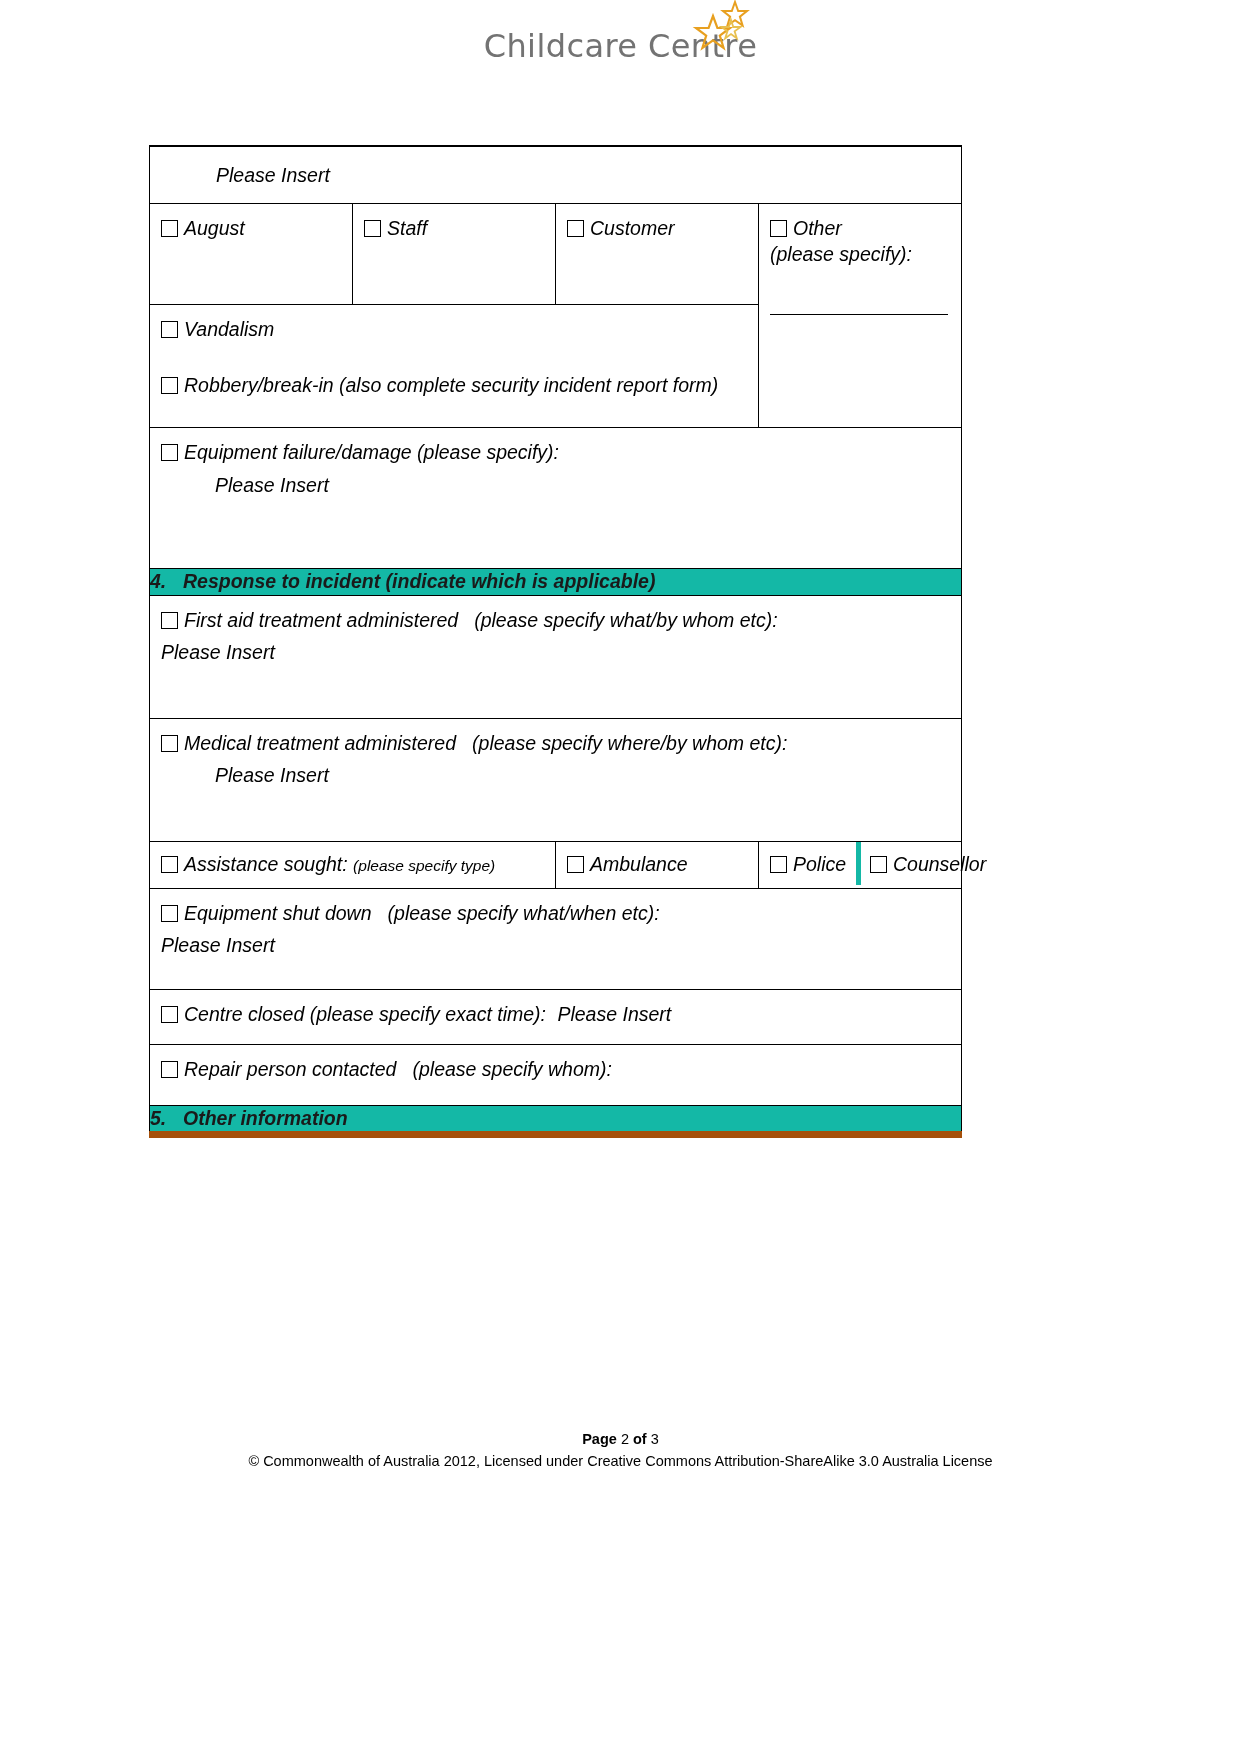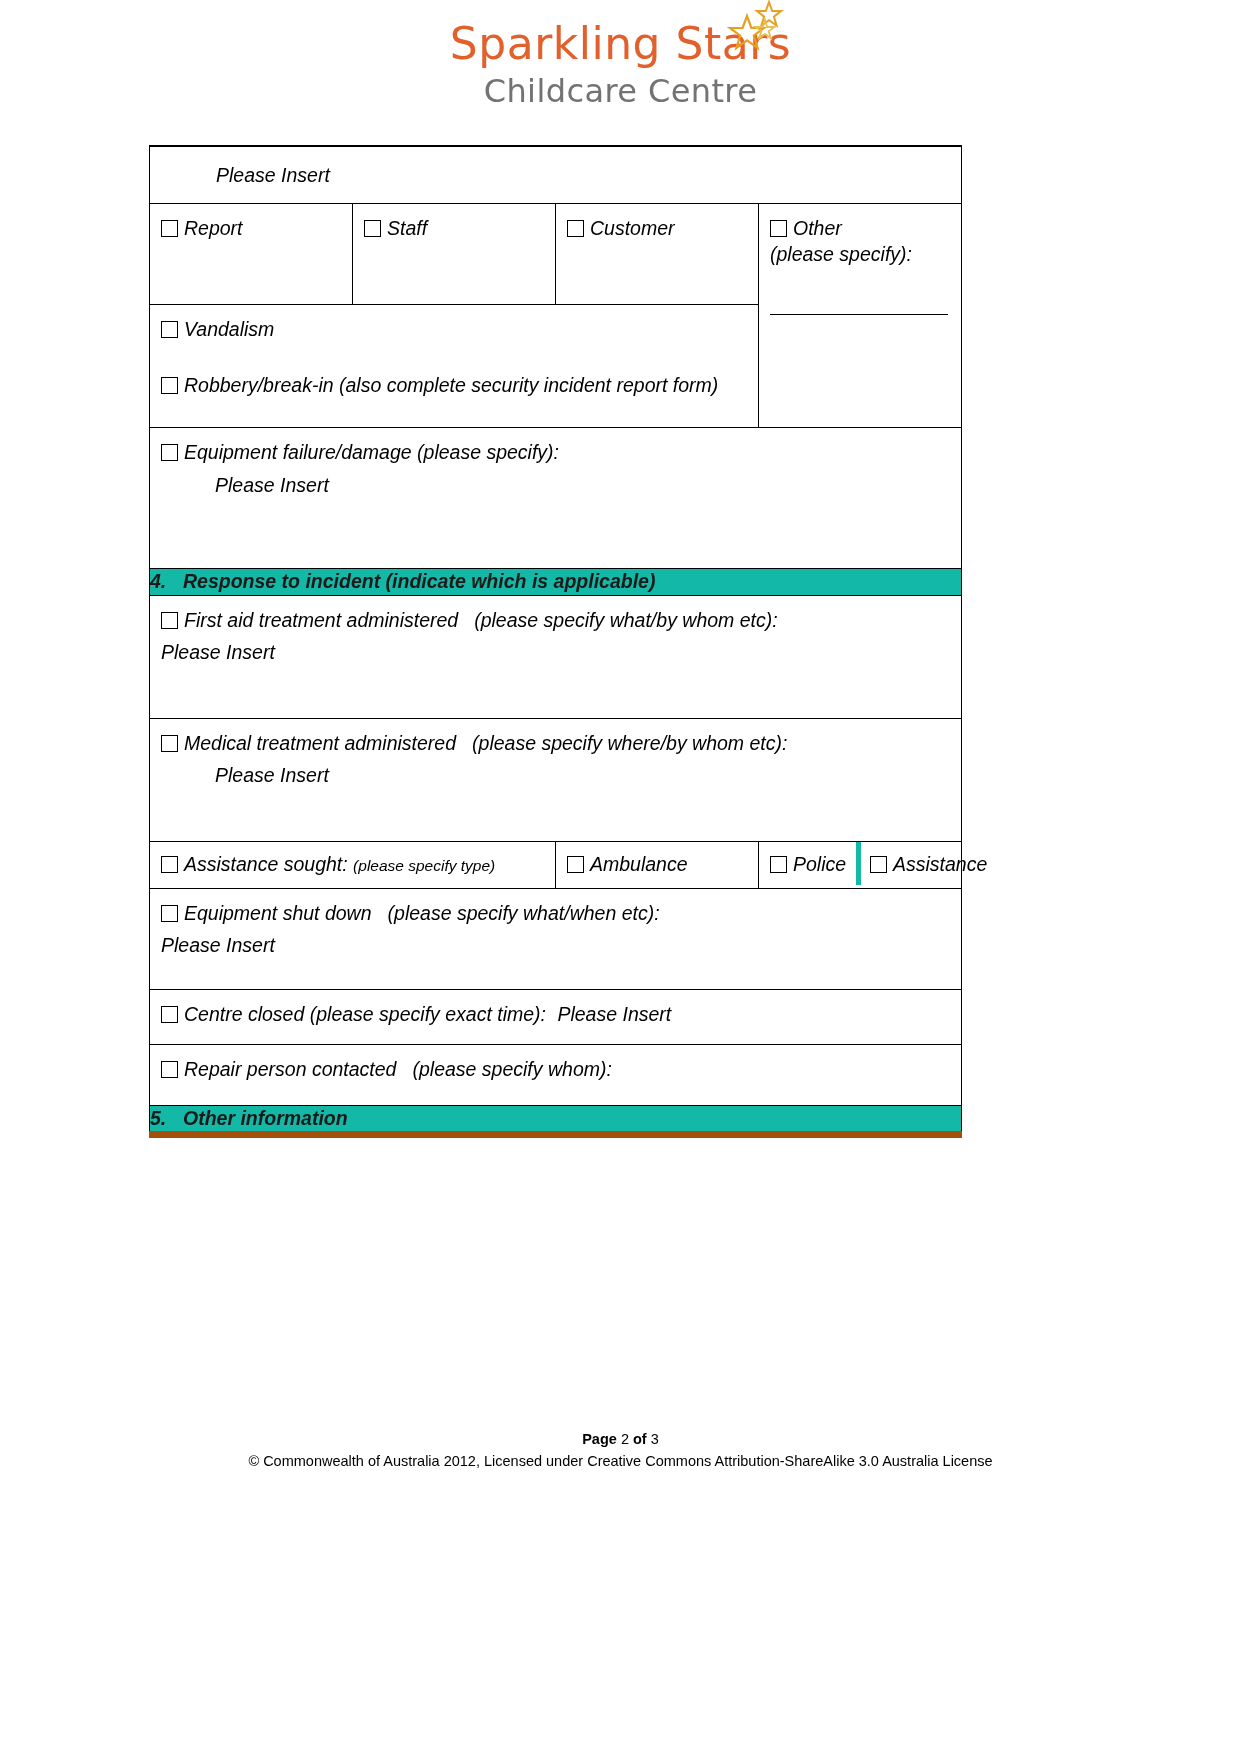--- a/index.html
+++ b/index.html
@@ -182,21 +182,20 @@
 
 <div class="page">
 
   <div class="logo-block">
     <div class="logo-inner">
       <svg class="logo-stars" viewBox="0 0 70 60">
         <polygon points="22,18 26.4,30 39,30 28.8,37.6 32.6,50 22,42.4 11.4,50 15.2,37.6 5,30 17.6,30" fill="none" stroke="#E8A020" stroke-width="2.2"></polygon>
         <polygon points="44,4 47.2,13 56,13 48.9,18.6 51.6,27.6 44,22.2 36.4,27.6 39.1,18.6 32,13 40.8,13" fill="none" stroke="#E8A020" stroke-width="2"></polygon>
         <polygon points="40,22 42.3,29 49.6,29 43.6,33.3 45.8,40.3 40,36 34.2,40.3 36.4,33.3 30.4,29 37.7,29" fill="none" stroke="#E8C050" stroke-width="1.8"></polygon>
       </svg>
-      <div class="logo-name">Sparkling Stars</div>
       <div class="logo-sub">Childcare Centre</div>
     </div>
   </div>
 
   <div class="form-wrap">
     <table class="form">
       <colgroup>
         <col style="width:203px">
         <col style="width:203px">
         <col style="width:203px">
@@ -207,21 +206,21 @@
           <tr class="first-row">
         <td colspan="4" class="h-pleaseinsert">
           <div class="cellpad pi-top">Please Insert</div>
         </td>
       </tr>
 
       <tr>
         <td class="h-typecells">
           <div class="cellpad">
             <span class="opt">
-              <span class="cb"></span><span>Report</span>
+              <span class="cb"></span><span>August</span>
             </span>
           </div>
         </td>
         <td class="h-typecells">
           <div class="cellpad">
             <span class="opt">
               <span class="cb"></span><span>Staff</span>
             </span>
           </div>
         </td>
@@ -318,21 +317,21 @@
               <td style="border:none;border-right:5px solid #14b8a6;width:48%;">
                 <div class="cellpad" style="padding-top:10px;padding-bottom:8px;">
                   <span class="opt">
                     <span class="cb"></span><span>Police</span>
                   </span>
                 </div>
               </td>
               <td style="border:none;">
                 <div class="cellpad" style="padding-top:10px;padding-bottom:8px;padding-left:9px;">
                   <span class="opt">
-                    <span class="cb"></span><span>Assistance</span>
+                    <span class="cb"></span><span>Counsellor</span>
                   </span>
                 </div>
               </td>
             </tr>
           </tbody>
               </table>
         </td>
       </tr>
 
       <tr>

